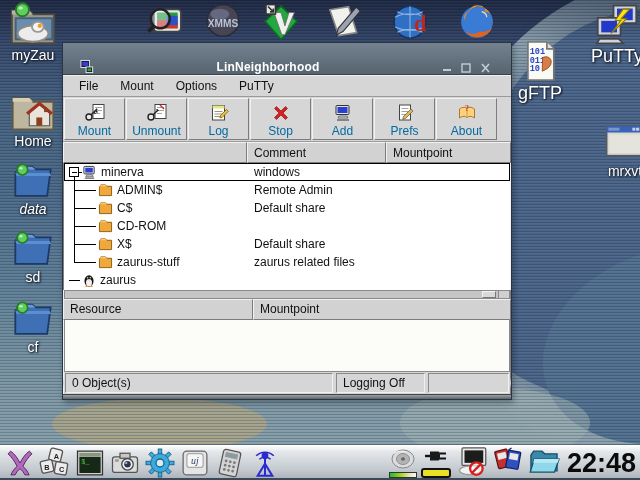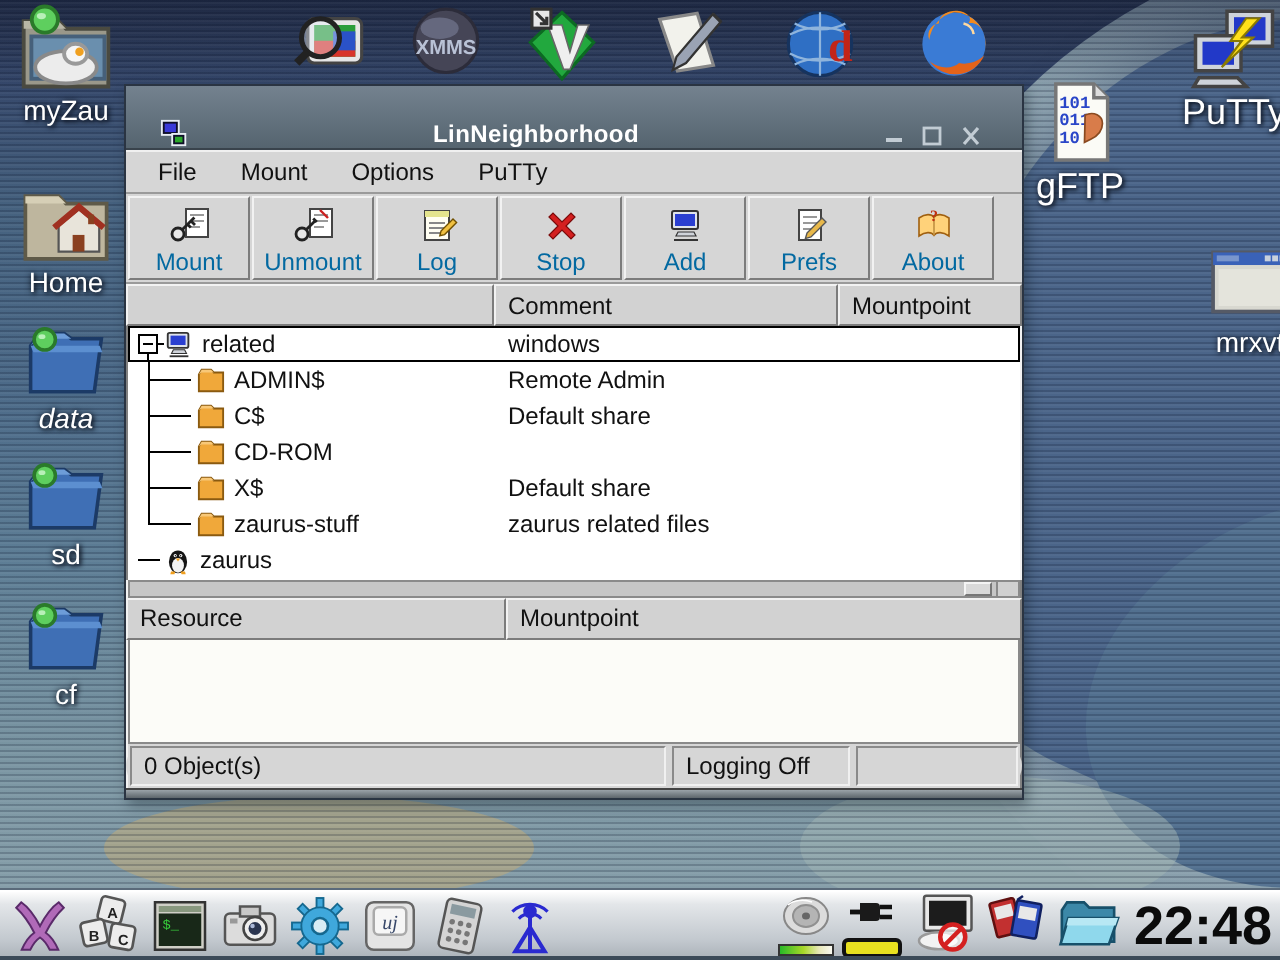--- a/index.html
+++ b/index.html
@@ -53,21 +53,21 @@
   .tb-btn{width:61px;display:flex;flex-direction:column;align-items:center;justify-content:center;
     background:#d6d6d6;border:1px solid;border-color:#f2f2f2 #7c7c7c #7c7c7c #f2f2f2;
     margin-right:1px;cursor:pointer;padding-top:2px;}
   .tb-btn .tb-label{font-size:12px;color:#0369a1;margin-top:1px;}
   .tb-btn .icon svg{display:block;}
 
   .cols{display:flex;}
   .hcell{height:21px;background:#d2d2d2;border:1px solid;border-color:#f2f2f2 #7c7c7c #7c7c7c #f2f2f2;
     font-size:12px;color:#111;display:flex;align-items:center;padding-left:6px;cursor:pointer;}
   .tree-header .c1{width:184px;}
-  .tree-header .c2{width:172px;text-align:center;}
+  .tree-header .c2{width:139px;text-align:center;}
   .tree-header .c3{flex:1;}
   .bottom-header .c1{width:190px;}
   .bottom-header .c2{flex:1;}
 
   .tree-list{height:128px;background:#fff;border-left:1px solid #808080;border-right:1px solid #f2f2f2;overflow:hidden;}
   .trow{display:flex;height:18px;align-items:center;font-size:12px;color:#111;cursor:pointer;}
   .trow.selected{outline:1px solid #000;outline-offset:-1px;}
   .trow .cell1{width:184px;display:flex;align-items:center;height:100%;padding-left:4px;}
   .trow .cell2{width:172px;padding-left:6px;}
   .trow .cell3{flex:1;}
@@ -415,21 +415,21 @@
               </svg>
             </span>
             <span class="icon rowicon">
               <svg width="15" height="15" viewBox="0 0 16 16">
                 <rect x="2" y="1.5" width="11" height="8" rx="1" fill="#dfe3ea" stroke="#333"></rect>
                 <rect x="3.5" y="3" width="8" height="5" fill="#2a3fd0"></rect>
                 <path d="M5 10.5h6l1 2H4z" fill="#cfd3da" stroke="#333" stroke-width=".6"></path>
                 <path d="M3 14h10" stroke="#333"></path>
               </svg>
             </span>
-            <span>related</span>
+            <span>minerva</span>
           </div>
           <div class="cell2">windows</div>
           <div class="cell3"></div>
         </div>
         <div class="trow">
           <div class="cell1">
             <span class="branch">
               <svg width="30" height="18" viewBox="0 0 30 18" shape-rendering="crispEdges">
                 <path d="M6.5 0v18M6.5 9h21" stroke="#000" fill="none"></path>
               </svg>

